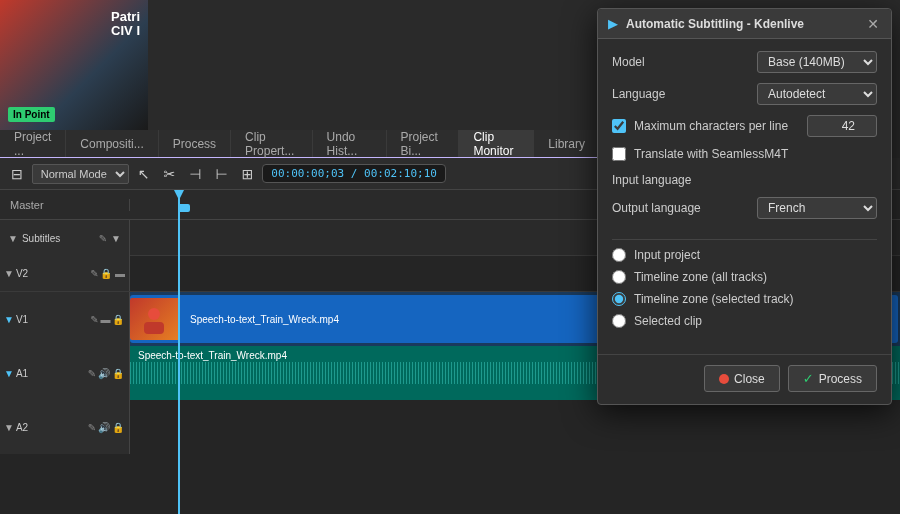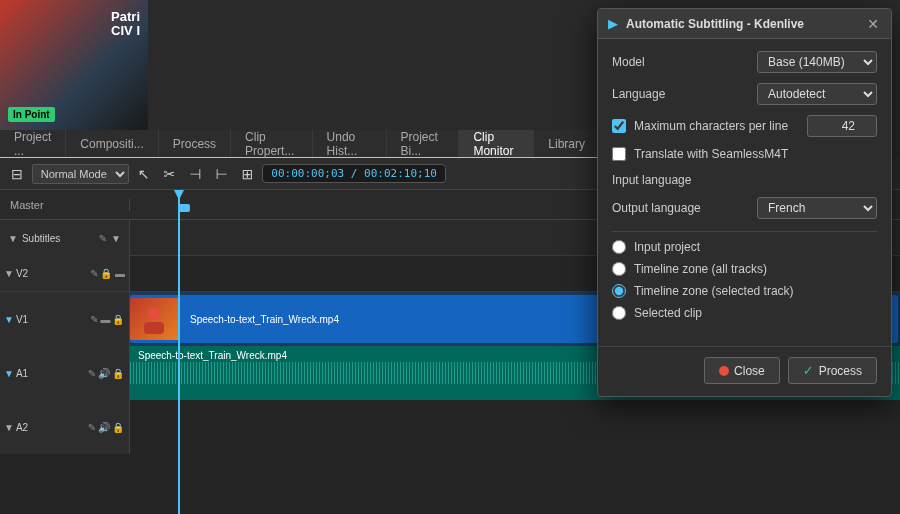--- a/index.html
+++ b/index.html
@@ -602,21 +602,21 @@
     <div class="dialog-row" style="margin-bottom:12px;">
       <input type="checkbox" class="dialog-checkbox" style="">
       <span class="dialog-label">Translate with SeamlessM4T</span>
     </div>
 
     <div class="dialog-row">
       <span class="dialog-label">Input language</span>
       <div class="dialog-spacer"></div>
     </div>
 
-    <div class="dialog-row" style="margin-bottom:12px;">
+    <div class="dialog-row" style="margin-bottom:20px;">
       <span class="dialog-label">Output language</span>
       <div class="dialog-spacer"></div>
       <select class="dialog-select">
         <option>French</option>
       </select>
     </div>
 
     <div class="dialog-divider"></div>
 
     <div class="radio-group">

